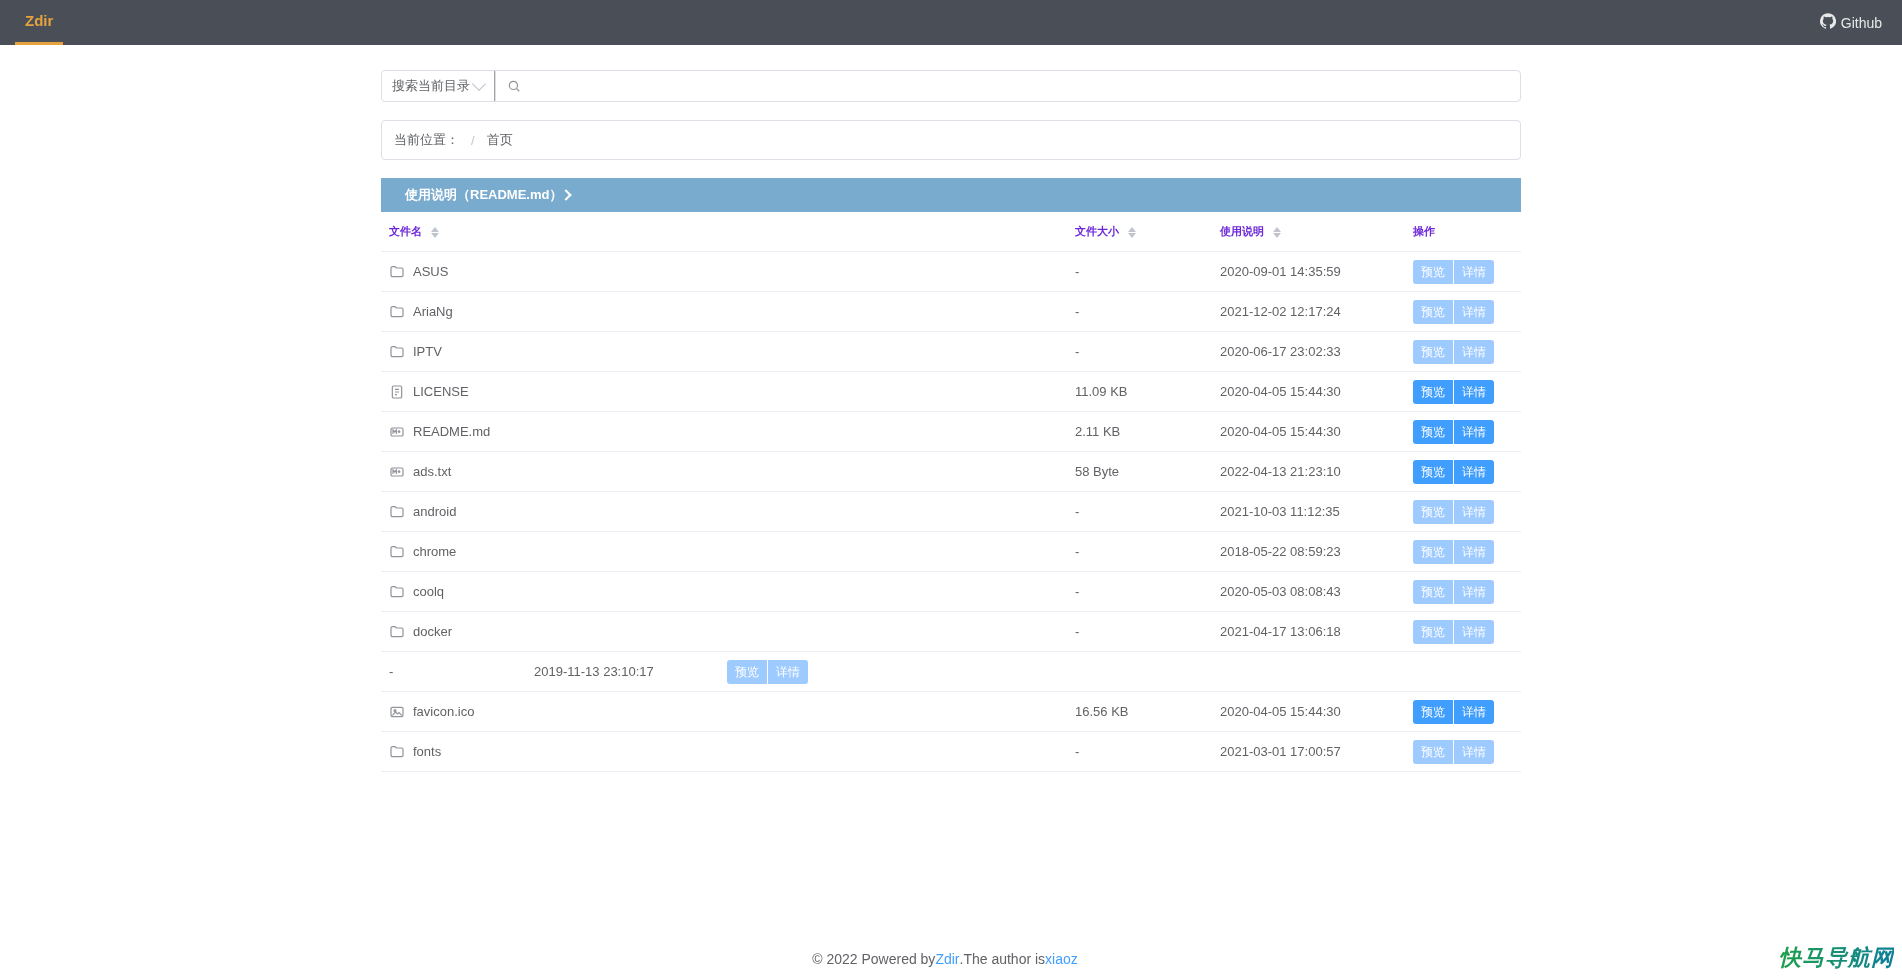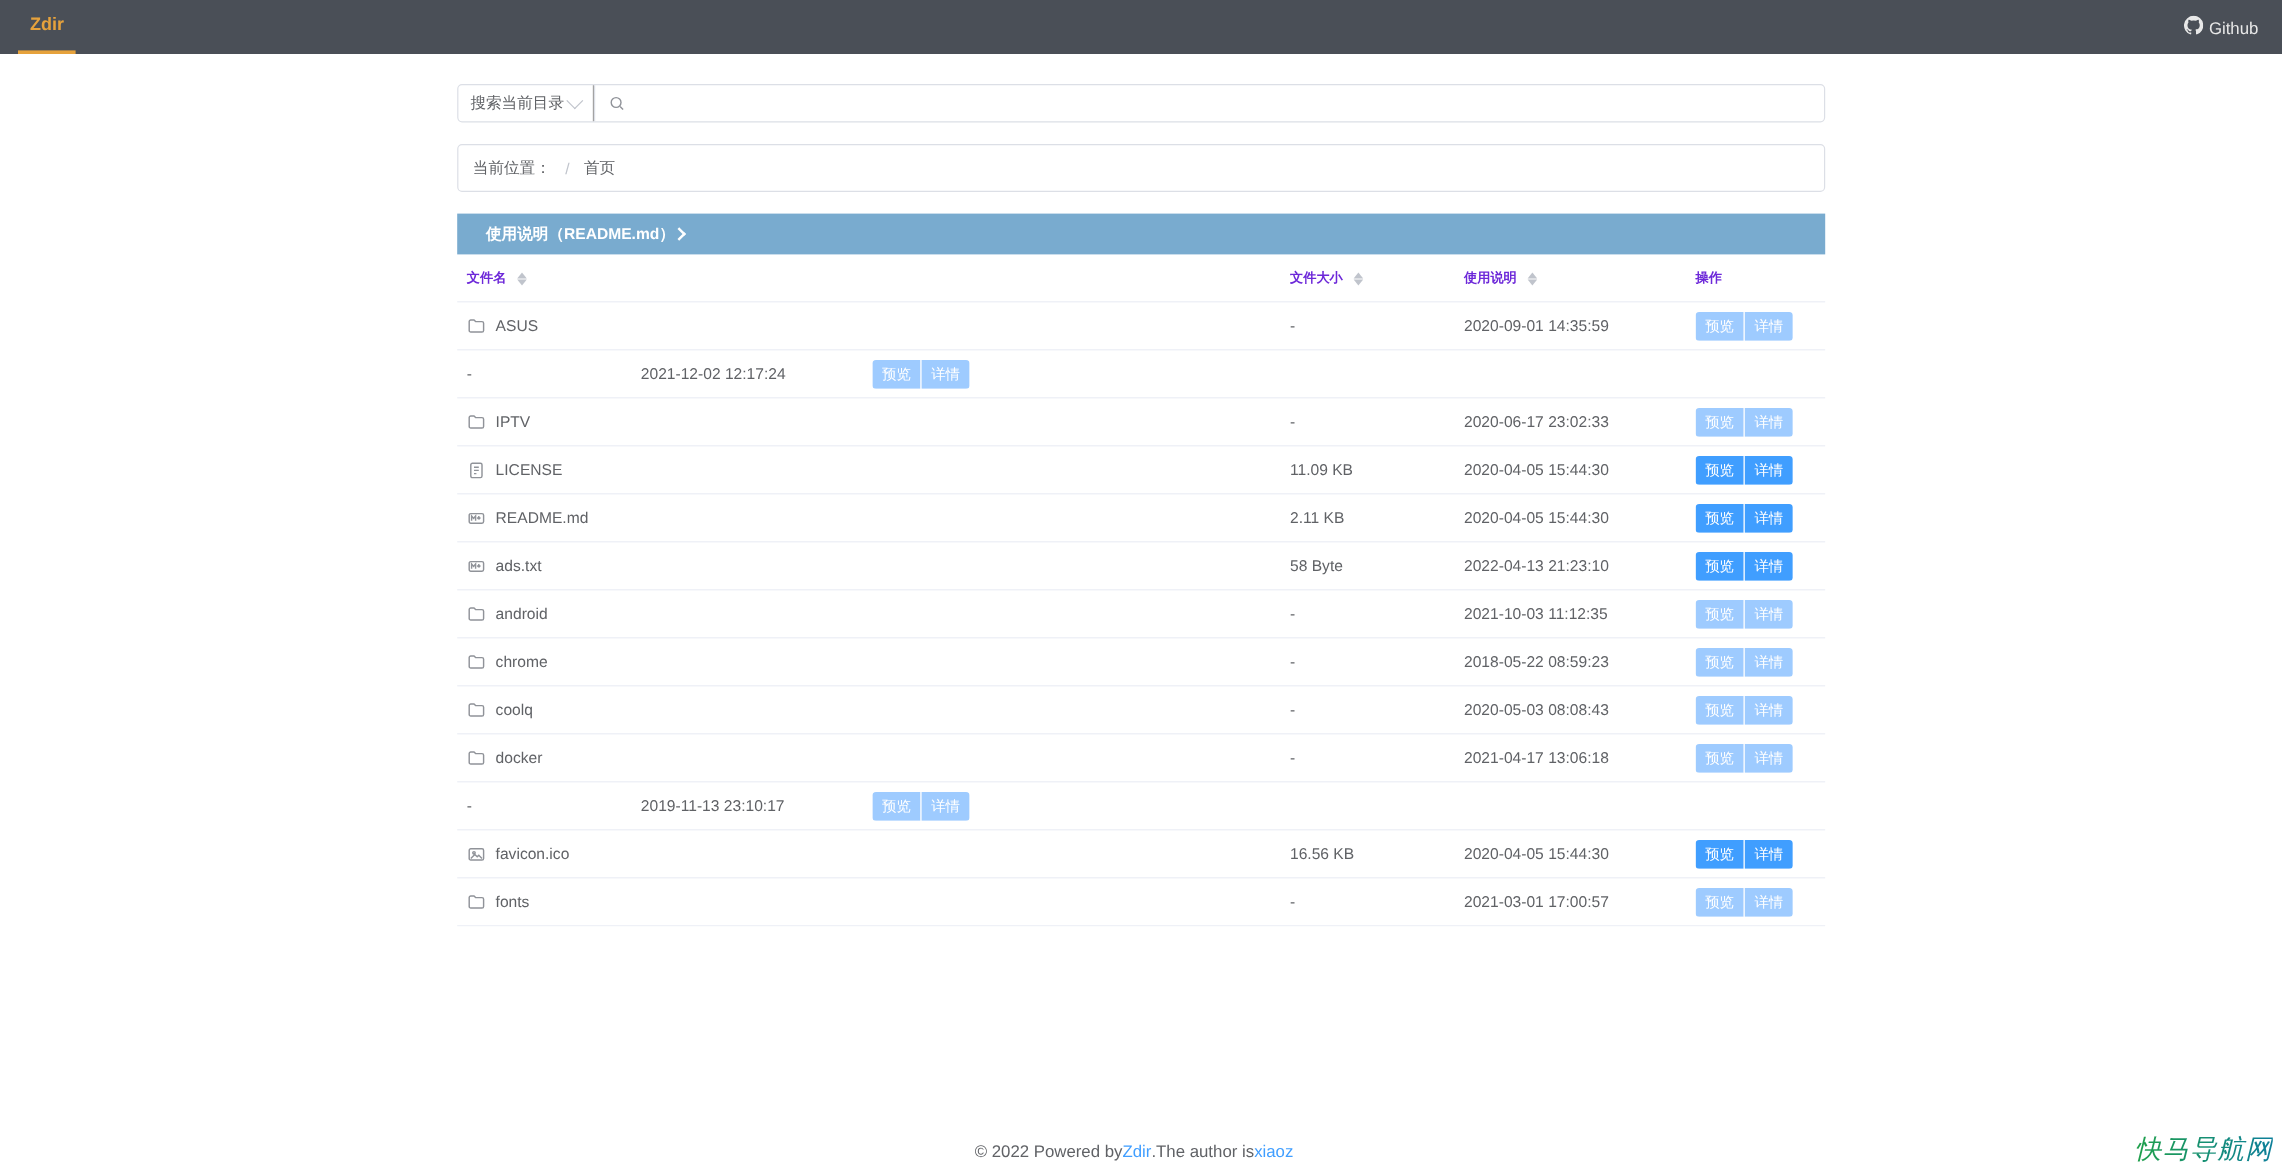--- a/index.html
+++ b/index.html
@@ -218,21 +218,21 @@
     color:#606266;
     background:#fff;
   }
   .footer a { color:#409eff; text-decoration:none; cursor:pointer;}
   .footer .normal{ color:#606266;}
   
   .watermark {
     position: fixed;
     right: 8px; bottom: 4px;
     font-size: 22px;
-    font-weight: 400;
+    font-weight: 700;
     font-style: italic;
     letter-spacing: 1px;
     background: linear-gradient(90deg,#1fa04a,#0d7f9a);
     -webkit-background-clip: text;
     background-clip: text;
     color: transparent;
   }
 </style>
 </head>
 <body>
@@ -314,20 +314,28 @@
           </div>
           <div class="col-size">-</div>
           <div class="col-mtime">2020-09-01 14:35:59</div>
           <div class="col-ops"><div class="ops plain">
               <span class="btn">预览</span>
               <span class="divider"></span>
               <span class="btn">详情</span>
             </div></div>
         </div>
         <div class="row">
+          <div class="fname-cell col-name">
+            <span class="icon">
+              <svg viewBox="0 0 24 24" fill="none" stroke="currentColor" stroke-width="1.8">
+                <path d="M3 6a2 2 0 0 1 2-2h4l2 2h8a2 2 0 0 1 2 2v9a2 2 0 0 1-2 2H5a2 2 0 0 1-2-2V6z"></path>
+              </svg>
+            </span>
+            <span>AriaNg</span>
+          </div>
           <div class="col-size">-</div>
           <div class="col-mtime">2021-12-02 12:17:24</div>
           <div class="col-ops"><div class="ops plain">
               <span class="btn">预览</span>
               <span class="divider"></span>
               <span class="btn">详情</span>
             </div></div>
         </div>
         <div class="row">
           <div class="fname-cell col-name">

